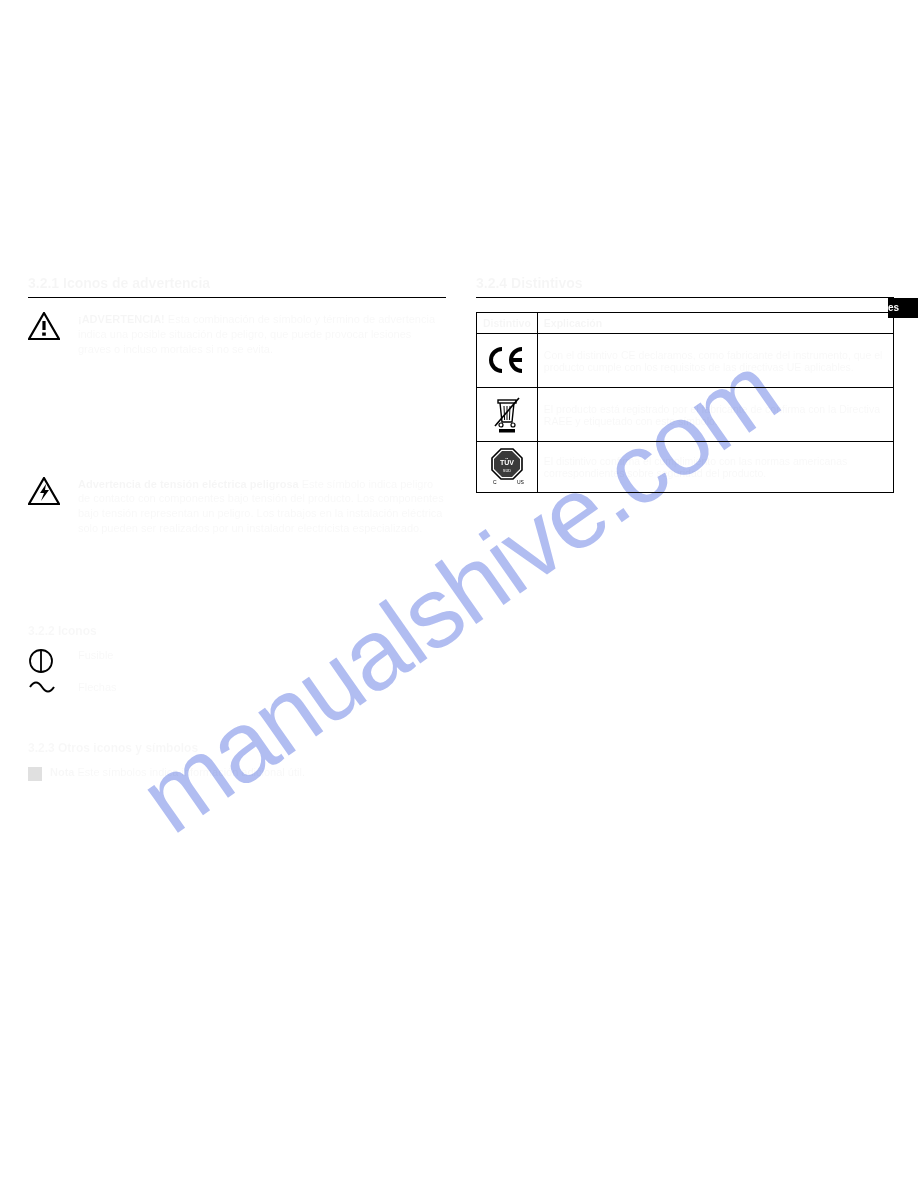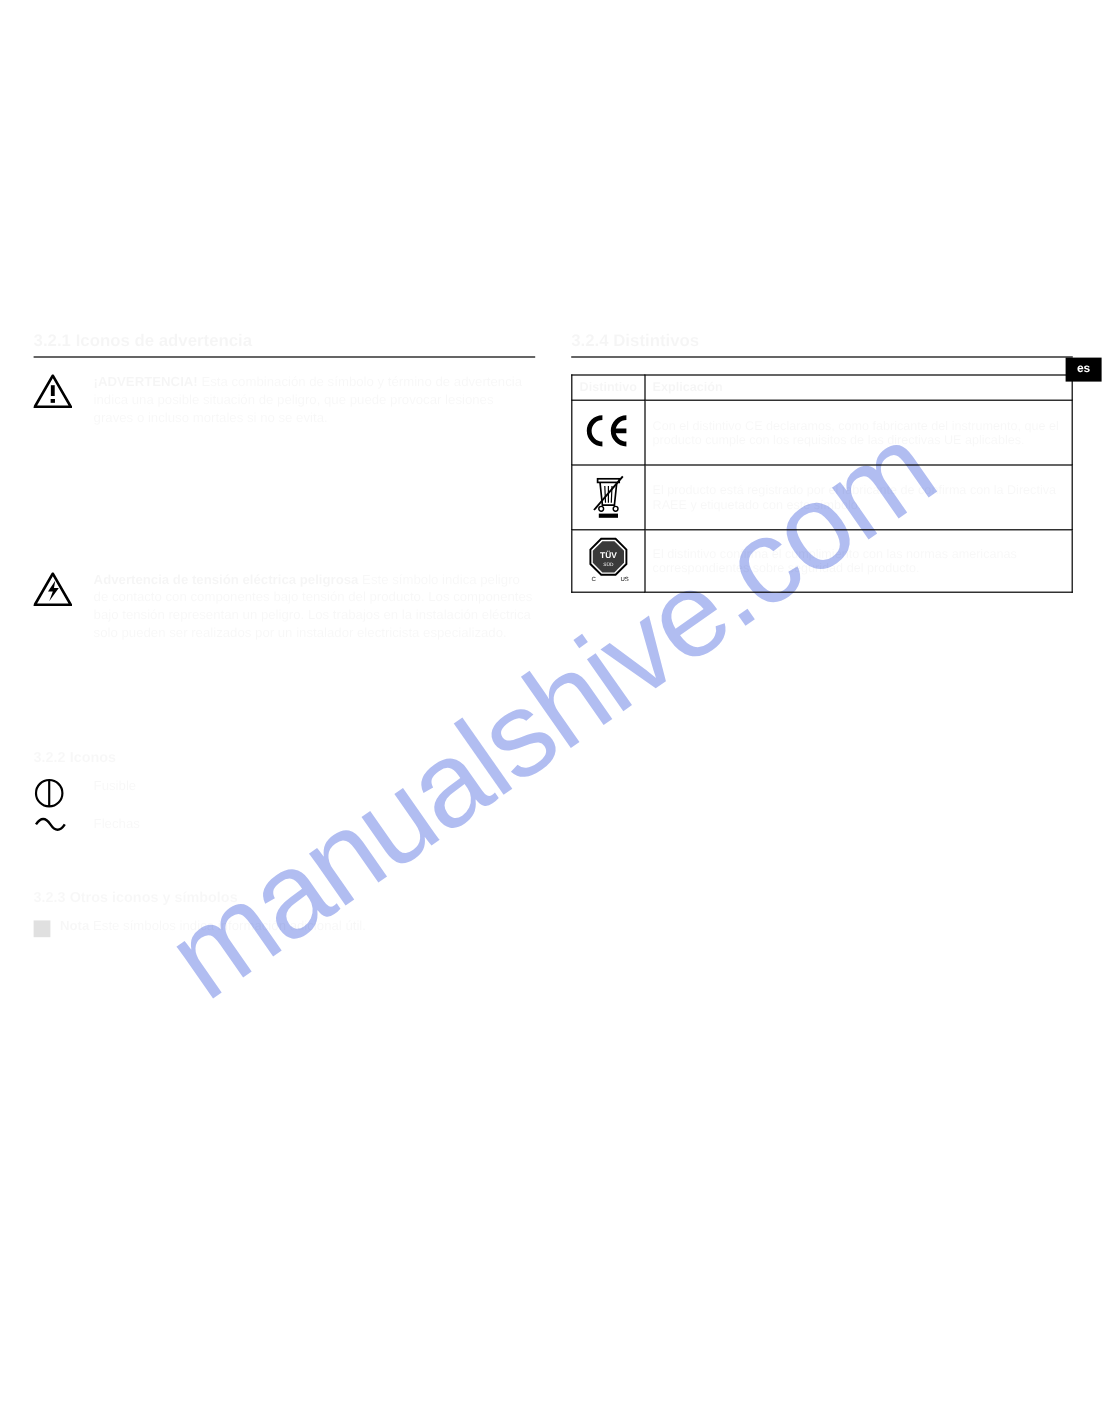--- a/index.html
+++ b/index.html
@@ -43,21 +43,20 @@
   .lang-tab {
     position: absolute;
     right: 0;
     top: 0;
     width: 30px;
     height: 20px;
     background: #000;
     color: #fff;
     font-size: 10px;
     font-weight: bold;
-    text-align: center;
     line-height: 20px;
     z-index: 3;
   }
   .heading {
     font-size: 14px;
     font-weight: bold;
     border-bottom: 1px solid #000;
     padding-bottom: 6px;
     margin-bottom: 14px;
     color: rgba(0,0,0,0.04);

